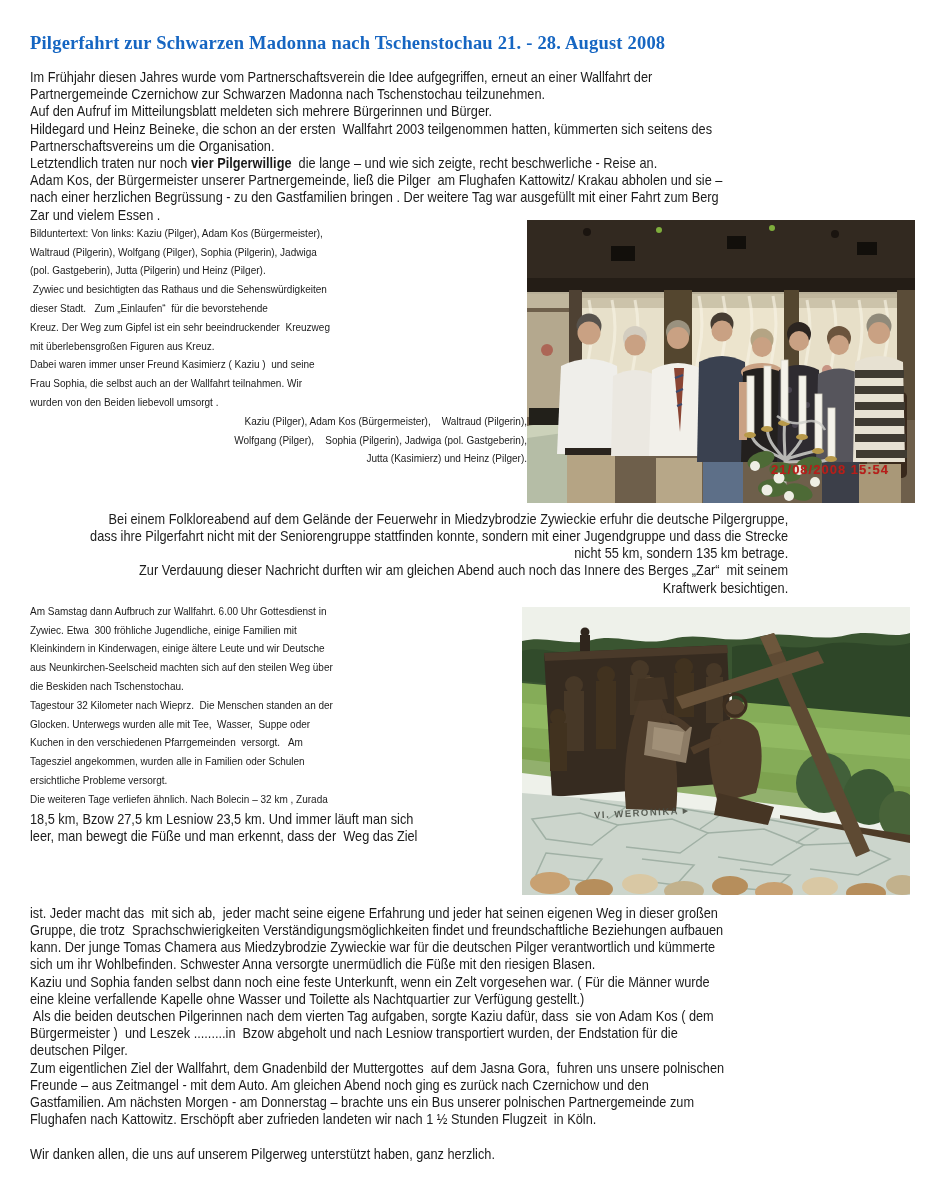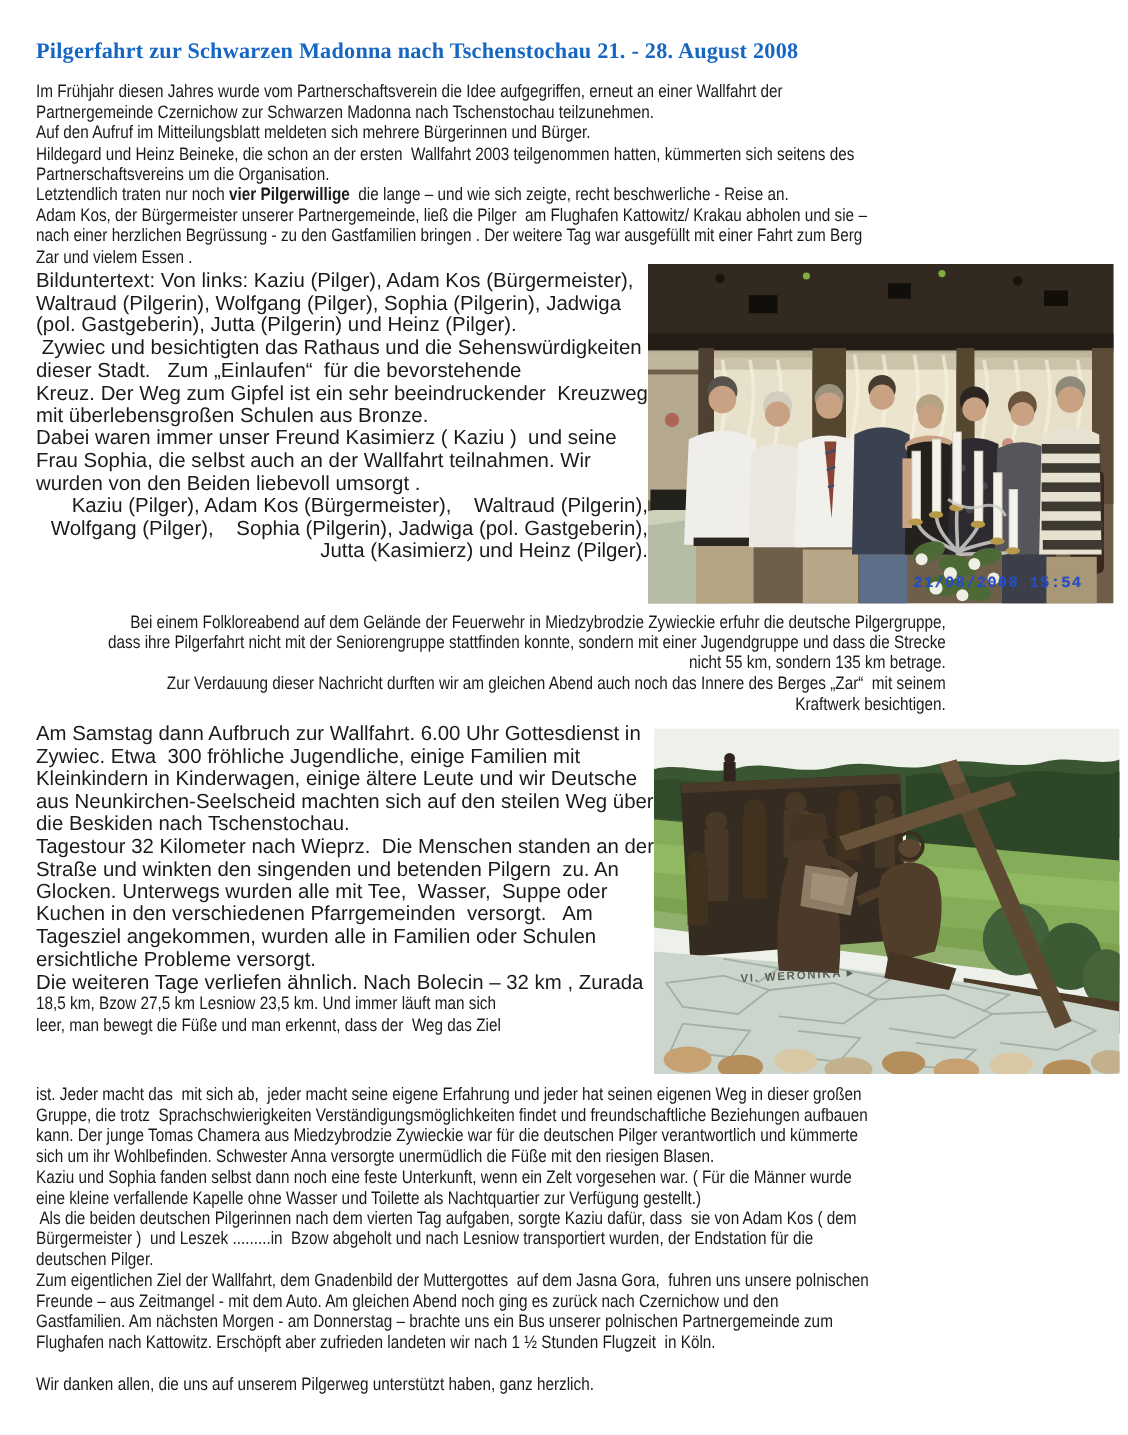--- a/index.html
+++ b/index.html
@@ -7,36 +7,36 @@
     width:940px; height:1196px; background:#ffffff; position:relative;
     box-sizing:border-box; padding:33px 18px 0 30px; overflow:hidden;
     font-family:"Liberation Sans", sans-serif; color:#1b1b1b;
   }
   .title {
     font-family:"Liberation Serif", serif; font-weight:bold;
     font-size:18.5px; line-height:20px; margin:0 0 15px 0; letter-spacing:0.2px;
   }
   .line { white-space:pre; }
   .blk-narrow .line { font-size:15px; line-height:17.2px; transform:scaleX(0.85); transform-origin:0 50%; }
-  .blk-reg  .line { font-size:17px; line-height:18.8px; }
+  .blk-reg  .line { font-size:10px; line-height:18.8px; }
   .line.narrow { font-size:15px !important; line-height:17.2px !important; transform:scaleX(0.85); transform-origin:0 50%; }
   .line.right { text-align:right; transform:none; }
   .sect { display:flex; align-items:flex-start; }
   .leftcol1 { flex:0 0 497px; padding-top:2px; }
   .leftcol2 { flex:0 0 492px; }
   .blk-mid { margin-top:7px; margin-bottom:7px;text-align:right; }
   .blk-close { margin-top:9px; }
   .photo { position:relative; flex:0 0 auto; }
   .photo svg { display:block; }
   .photo1 { width:388px; height:283px; margin-top:-3px; }
   .photo2 { width:388px; height:288px; margin-top:4px; }
   .ts {
-    position:absolute; right:26px; bottom:10px;
-    font-family:Liberation Mono, monospace; font-size:13px; font-weight:bold;
-    color:#1d4ed8; letter-spacing:1px; text-shadow:0 0 1px rgba(120,70,0,.5);
+    position:absolute; right:26px; bottom:26px;
+    font-family:Liberation Sans, sans-serif; font-size:13px; font-weight:bold;
+    color:#b91c1c; letter-spacing:1px; text-shadow:0 0 1px rgba(120,70,0,.5);
   }
   .insc {
     position:absolute; left:72px; top:200px;
     font-size:9.5px; font-weight:bold; color:#474b42; letter-spacing:1.5px;
     transform:rotate(-3deg); opacity:.85;
   }
 </style>
 </head>
 <body>
 
@@ -57,21 +57,21 @@
     </div>
 
   <div class="sect">
     <div class="leftcol1 blk-reg">
         <div class="line"><span>Bilduntertext: Von links: Kaziu (Pilger), Adam Kos (Bürgermeister),</span></div>
         <div class="line"><span>Waltraud (Pilgerin), Wolfgang (Pilger), Sophia (Pilgerin), Jadwiga</span></div>
         <div class="line"><span>(pol. Gastgeberin), Jutta (Pilgerin) und Heinz (Pilger).</span></div>
         <div class="line"><span> Zywiec und besichtigten das Rathaus und die Sehenswürdigkeiten</span></div>
         <div class="line"><span>dieser Stadt.   Zum „Einlaufen“  für die bevorstehende</span></div>
         <div class="line"><span>Kreuz. Der Weg zum Gipfel ist ein sehr beeindruckender  Kreuzweg</span></div>
-        <div class="line"><span>mit überlebensgroßen Schulen aus Bronze.</span></div>
+        <div class="line"><span>mit überlebensgroßen Figuren aus Kreuz.</span></div>
         <div class="line"><span>Dabei waren immer unser Freund Kasimierz ( Kaziu )  und seine</span></div>
         <div class="line"><span>Frau Sophia, die selbst auch an der Wallfahrt teilnahmen. Wir</span></div>
         <div class="line"><span>wurden von den Beiden liebevoll umsorgt .</span></div>
         <div class="line right"><span>Kaziu (Pilger), Adam Kos (Bürgermeister),    Waltraud (Pilgerin),</span></div>
         <div class="line right"><span>Wolfgang (Pilger),    Sophia (Pilgerin), Jadwiga (pol. Gastgeberin),</span></div>
         <div class="line right"><span>Jutta (Kasimierz) und Heinz (Pilger).</span></div>
       </div>
 
     <div class="photo photo1">
       <svg width="388" height="283" viewBox="0 0 388 283">
@@ -231,21 +231,20 @@
     </div>
 
   <div class="sect">
     <div class="leftcol2 blk-reg">
         <div class="line"><span>Am Samstag dann Aufbruch zur Wallfahrt. 6.00 Uhr Gottesdienst in</span></div>
         <div class="line"><span>Zywiec. Etwa  300 fröhliche Jugendliche, einige Familien mit</span></div>
         <div class="line"><span>Kleinkindern in Kinderwagen, einige ältere Leute und wir Deutsche</span></div>
         <div class="line"><span>aus Neunkirchen-Seelscheid machten sich auf den steilen Weg über</span></div>
         <div class="line"><span>die Beskiden nach Tschenstochau.</span></div>
         <div class="line"><span>Tagestour 32 Kilometer nach Wieprz.  Die Menschen standen an der</span></div>
-        <div class="line"><span>Straße und winkten den singenden und betenden Pilgern  zu. An</span></div>
         <div class="line"><span>Glocken. Unterwegs wurden alle mit Tee,  Wasser,  Suppe oder</span></div>
         <div class="line"><span>Kuchen in den verschiedenen Pfarrgemeinden  versorgt.   Am</span></div>
         <div class="line"><span>Tagesziel angekommen, wurden alle in Familien oder Schulen</span></div>
         <div class="line"><span>ersichtliche Probleme versorgt.</span></div>
         <div class="line"><span>Die weiteren Tage verliefen ähnlich. Nach Bolecin – 32 km , Zurada</span></div>
         <div class="line narrow"><span>18,5 km, Bzow 27,5 km Lesniow 23,5 km. Und immer läuft man sich</span></div>
         <div class="line narrow"><span>leer, man bewegt die Füße und man erkennt, dass der  Weg das Ziel</span></div>
       </div>
 
     <div class="photo photo2">

